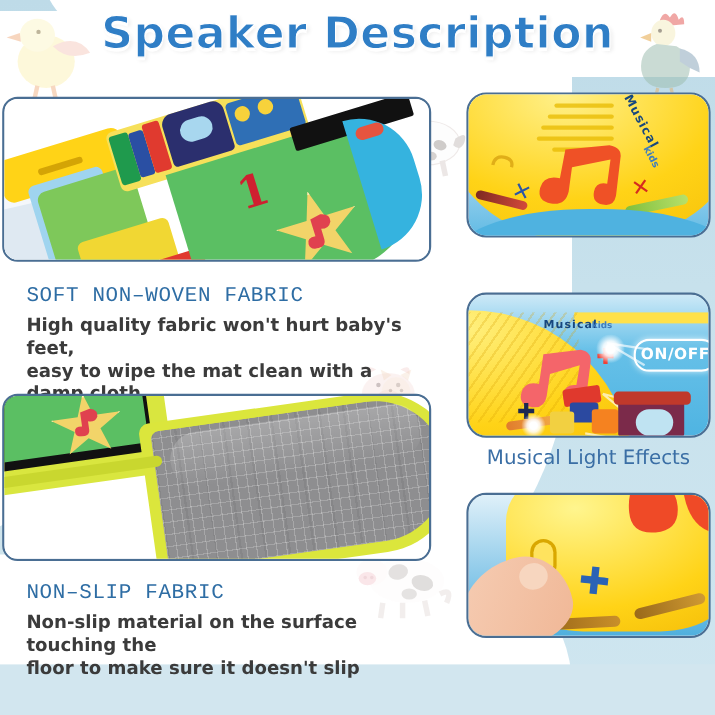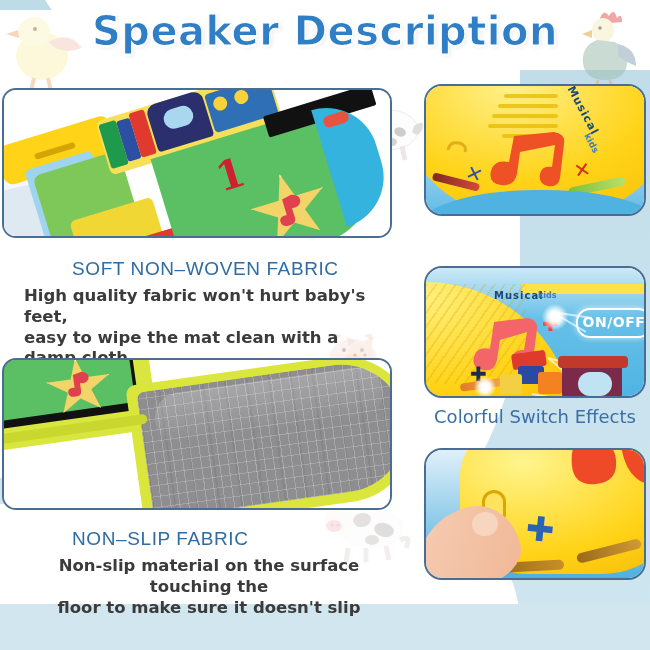--- a/index.html
+++ b/index.html
@@ -52,22 +52,21 @@
   
   .frame{
     position:absolute;border:2px solid #4a6e93;border-radius:18px;
     background:#ffffff;overflow:hidden;box-sizing:border-box;
   }
   .photo{position:absolute;inset:0;overflow:hidden;}
 
   
   .sect-title{
     position:absolute;color:#2e6da4;font-size:19px;letter-spacing:.6px;
-    font-family:Liberation Sans, sans-serif;
-    margin-left:48px;
+    font-family:Liberation Mono, monospace;
   }
   .sect-body{
     position:absolute;color:#3b3b3b;font-size:16.5px;line-height:1.26;font-weight:bold;
     font-family:"DejaVu Sans",sans-serif;
   }
   .cap{
     position:absolute;text-align:center;color:#3a6ea5;font-size:18px;
     font-family:"DejaVu Sans",sans-serif;
   }
   .footnote{
@@ -326,21 +325,21 @@
       <div style="position:absolute;left:92px;top:98px;width:26px;height:18px;background:#2b49a0;border-radius:3px;"></div>
       <div style="position:absolute;left:74px;top:106px;width:22px;height:20px;background:#f2d041;border-radius:3px;"></div>
       <div style="position:absolute;left:112px;top:104px;width:24px;height:22px;background:#f58220;border-radius:3px;"></div>
       <div style="position:absolute;left:136px;top:96px;width:60px;height:34px;background:#7b2a4a;border-radius:4px;"></div>
       <div style="position:absolute;left:132px;top:88px;width:70px;height:12px;background:#c0392b;border-radius:4px;"></div>
       <div style="position:absolute;left:152px;top:104px;width:34px;height:24px;background:#bfe3f2;border-radius:14px;"></div>
 
       <div class="onoff" style="left:150px;top:40px;width:72px;height:26px;line-height:24px;font-size:14px;letter-spacing:.5px;">ON/OFF</div>
     </div>
   </div>
-  <div class="cap" style="left:424px;top:406px;width:222px;">Colorful Switch Effects</div>
+  <div class="cap" style="left:424px;top:406px;width:222px;">Musical Light Effects</div>
 
   <div class="frame" style="left:2px;top:358px;width:390px;height:152px;border-radius:14px;">
     <div class="photo">
       <div style="position:absolute;inset:0;background:#ffffff;"></div>
 
       <div style="position:absolute;left:-40px;top:2px;width:190px;height:80px;background:#d9e63f;transform:rotate(-8deg);border-radius:6px;"></div>
       <div style="position:absolute;left:-44px;top:-4px;width:176px;height:66px;background:#111;transform:rotate(-8deg);border-radius:4px;"></div>
       <div style="position:absolute;left:-40px;top:-6px;width:168px;height:60px;background:#5bbf63;transform:rotate(-8deg);border-radius:4px;"></div>
       <div class="starshape" style="left:42px;top:-2px;width:66px;height:58px;transform:rotate(-8deg);"></div>
       <svg style="position:absolute;left:62px;top:10px;transform:rotate(-8deg);" width="28" height="26" viewBox="0 0 28 26">
@@ -377,17 +376,17 @@
 
       <div class="led" style="left:46px;top:112px;width:92px;height:10px;background:linear-gradient(90deg,#8a5a12,#c98f2a);transform:rotate(-3deg);"></div>
       <div class="led" style="left:150px;top:96px;width:66px;height:10px;background:linear-gradient(90deg,#9a6a1a,#d09a33);transform:rotate(-14deg);"></div>
 
       <div class="finger" style="left:-10px;top:58px;width:104px;height:80px;transform:rotate(-12deg);"></div>
       <div style="position:absolute;left:46px;top:62px;width:26px;height:24px;background:#f7d6bf;border-radius:50%;transform:rotate(-12deg);"></div>
     </div>
   </div>
 
   <div class="sect-title" style="left:24px;top:528px;">NON–SLIP FABRIC</div>
-  <div class="sect-body" style="left:24px;top:556px;width:370px;white-space:pre-line;text-align:center;">Non-slip material on the surface touching the
+  <div class="sect-body" style="left:24px;top:556px;width:370px;white-space:pre-line;">Non-slip material on the surface touching the
 floor to make sure it doesn't slip</div>
 
 
 </div>
 
 </body></html>

